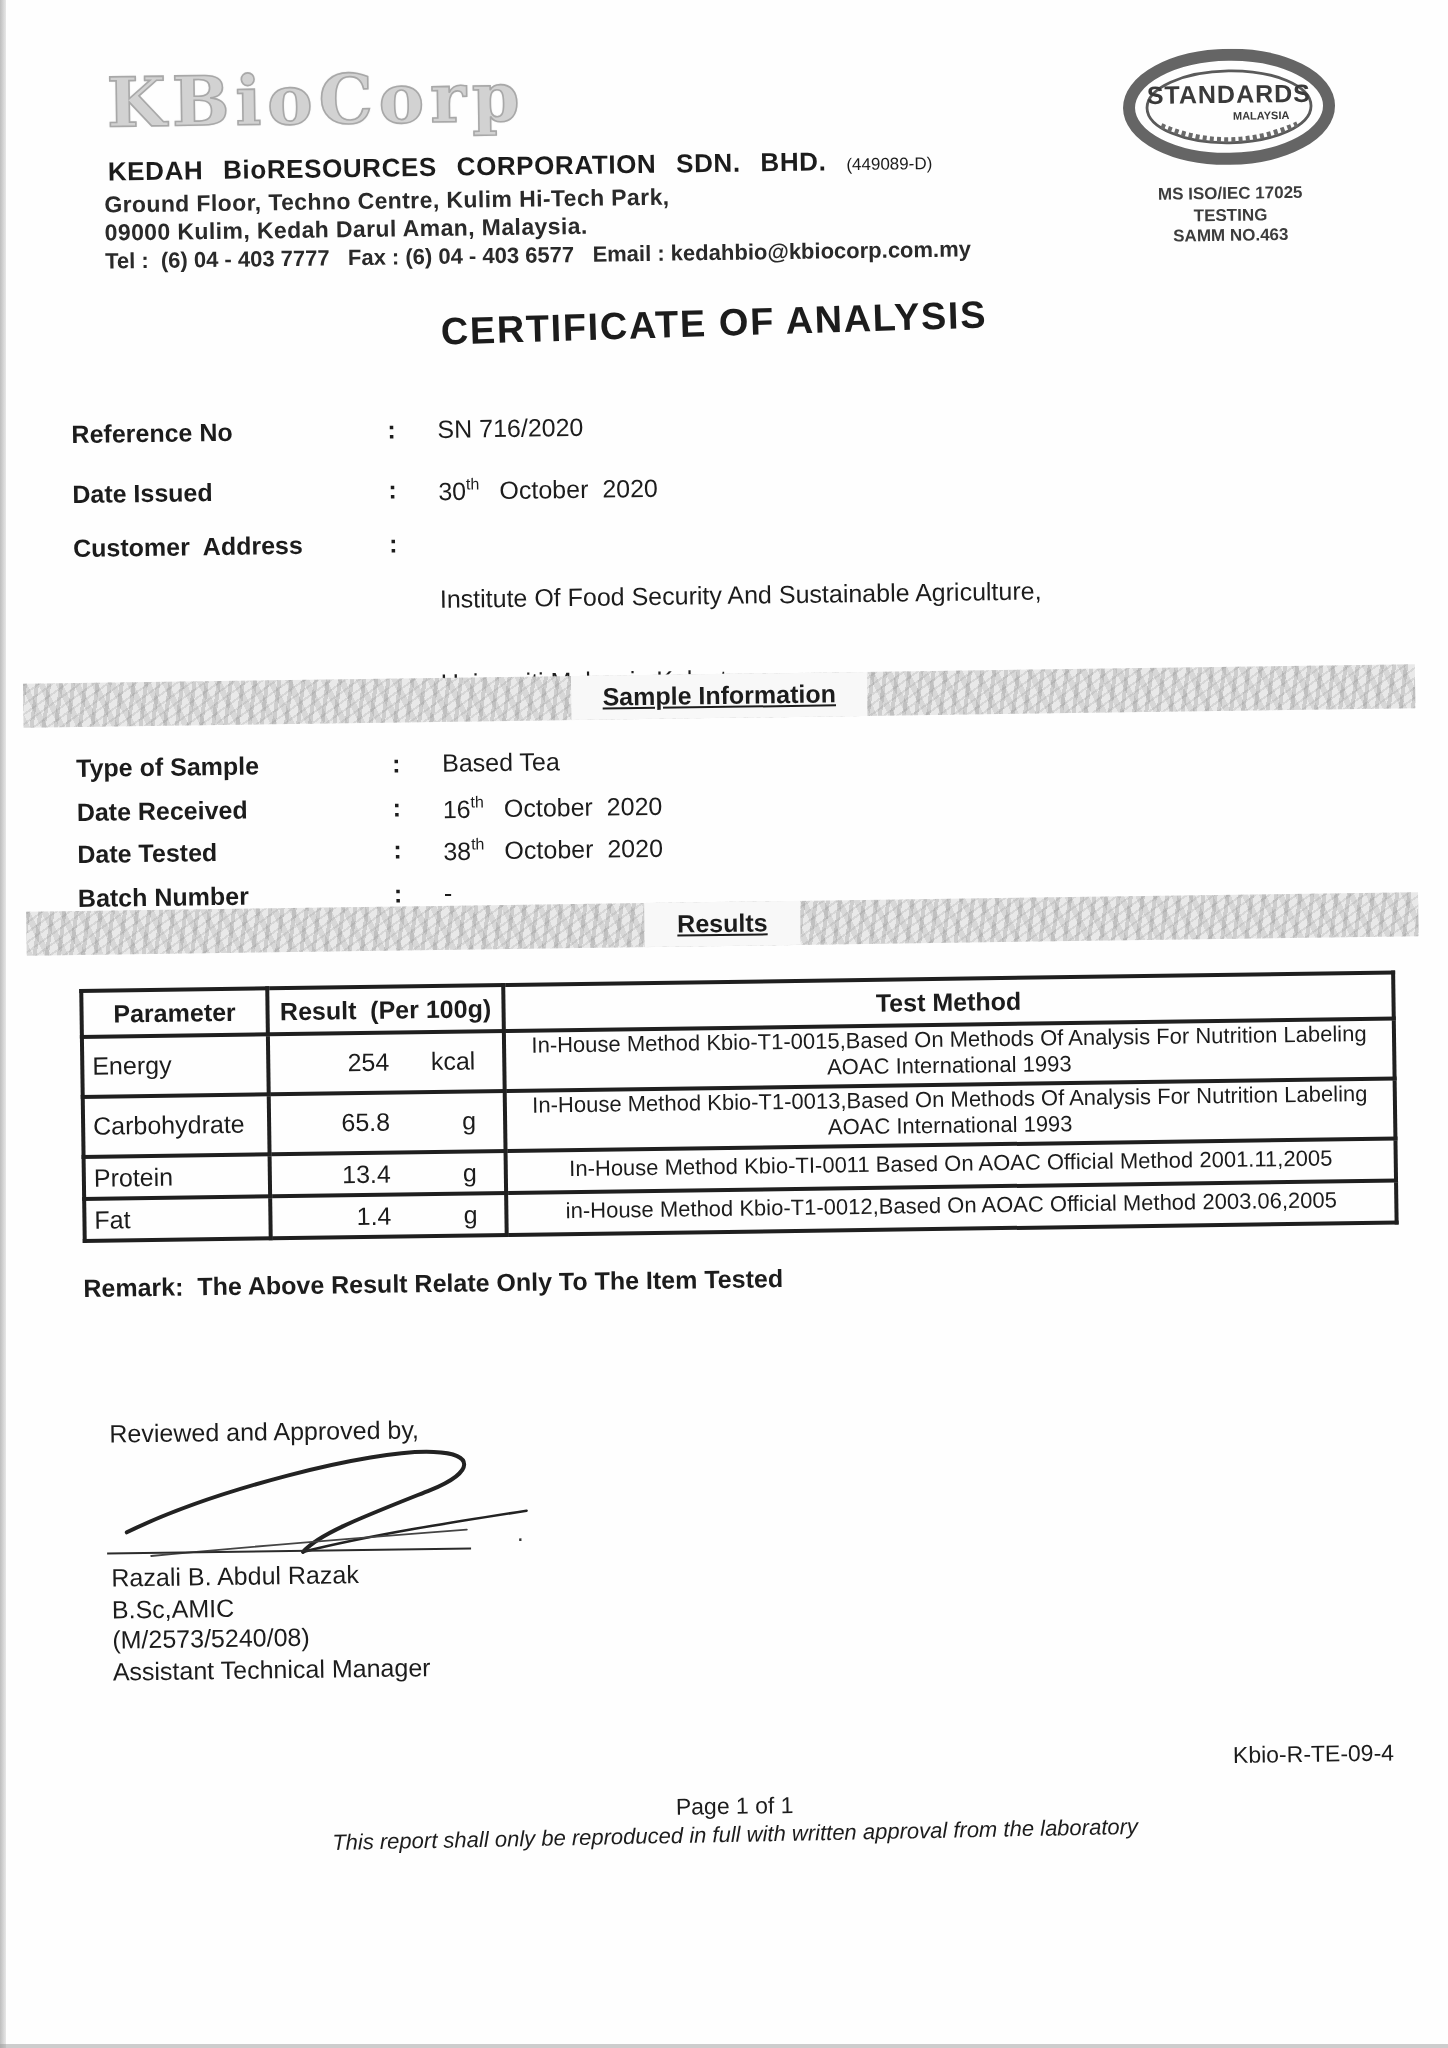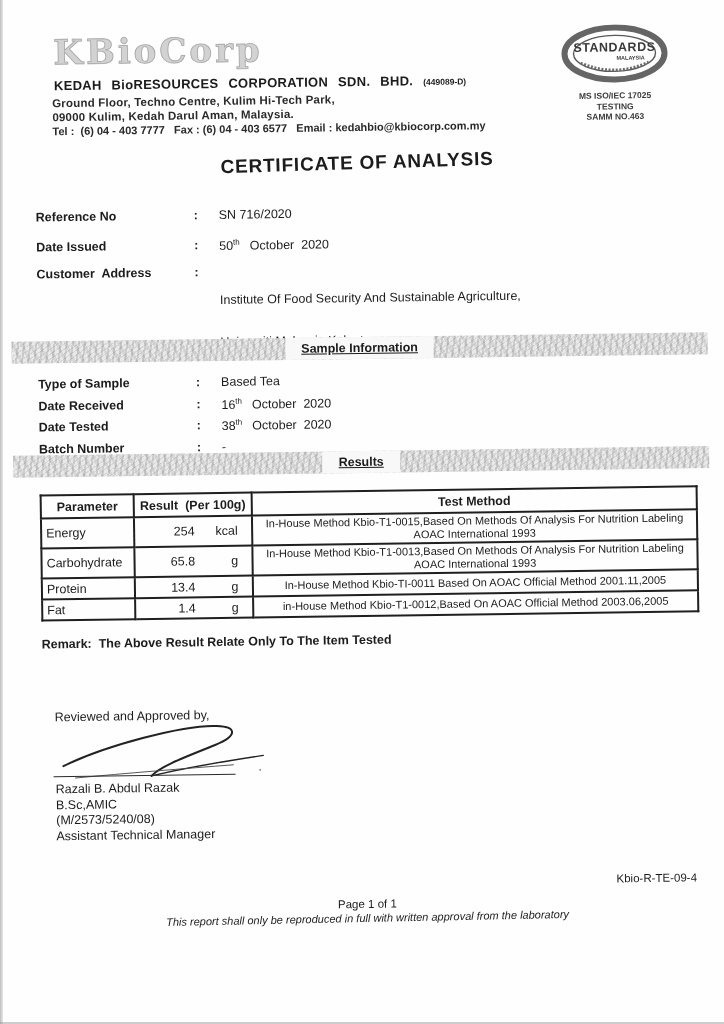--- a/index.html
+++ b/index.html
@@ -15,21 +15,21 @@
     background:linear-gradient(to right,#8a8a8a,#d6d6d6); opacity:.55; }
   .edge-bottom { position:absolute; bottom:0; left:0; width:100%; height:2px; background:#9c9c9c; opacity:.5; }
 
   
   .logo {
     position:absolute; left:60px; top:28px;
     font-family:"DejaVu Serif", serif; font-weight:bold; font-size:34px; letter-spacing:3px;
     color:#d2d2d2; -webkit-text-stroke:0.8px #a8a8a8; text-shadow:0 0 1px #bdbdbd;
   }
   .company { position:absolute; left:60px; top:74px; font-size:13px; font-weight:bold; word-spacing:6px; letter-spacing:.3px; }
-  .company .reg { font-size:8.5px; font-weight:bold; word-spacing:0; letter-spacing:0; }
+  .company .reg { font-size:8.5px; font-weight:normal; word-spacing:0; letter-spacing:0; }
   .addr { position:absolute; left:58px; font-size:11.5px; font-weight:bold; color:#2a2a2a; letter-spacing:.2px; }
   .a1 { top:93px; } .a2 { top:107px; }
   .contact { position:absolute; left:58px; top:121px; font-size:11px; font-weight:bold; color:#2a2a2a; white-space:pre; }
 
   
   .stamp { position:absolute; left:553px; top:28px; width:136px; text-align:center; }
   .stamp-lines { font-size:8.5px; font-weight:bold; color:#3d3d3d; line-height:10.5px; margin-top:2px; }
 
   
   .title { position:absolute; top:152px; left:0; width:100%; text-align:center;
@@ -115,21 +115,21 @@
     <div class="title">CERTIFICATE OF ANALYSIS</div>
 
     <div class="fieldrow" style="top:206px">
       <span class="flabel">Reference No</span>
       <span class="fcolon">:</span>
       <span class="fval">SN 716/2020</span>
     </div>
     <div class="fieldrow" style="top:236px">
       <span class="flabel">Date Issued</span>
       <span class="fcolon">:</span>
-      <span class="fval"><span>50</span><sup>th</sup><span class="gap">October  2020</span></span>
+      <span class="fval"><span>30</span><sup>th</sup><span class="gap">October  2020</span></span>
     </div>
     <div class="fieldrow" style="top:263px">
       <span class="flabel">Customer  Address</span>
       <span class="fcolon">:</span>
       <span class="fval">
         <div>Institute Of Food Security And Sustainable Agriculture,</div>
         <div>Universiti Malaysia Kelantan</div>
       </span>
     </div>
 

